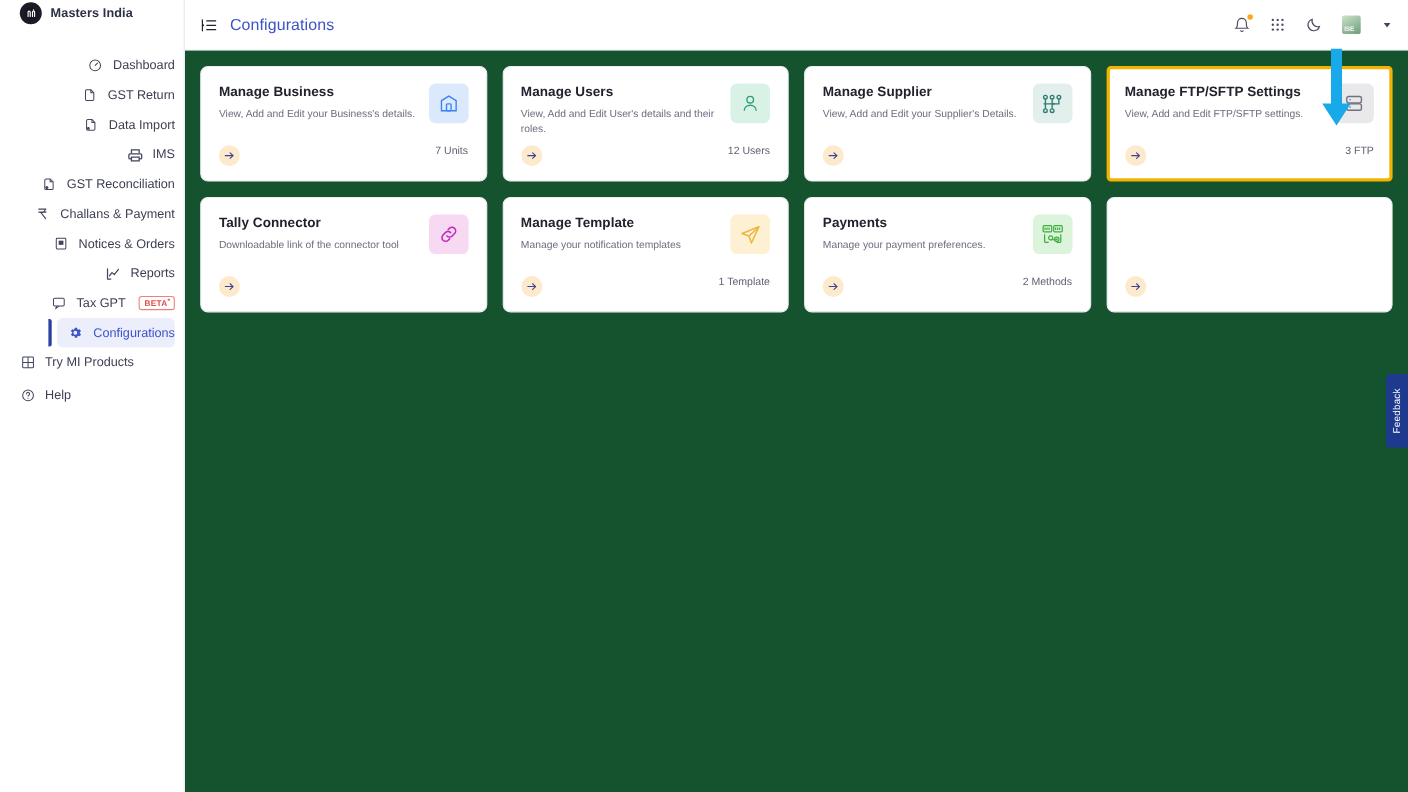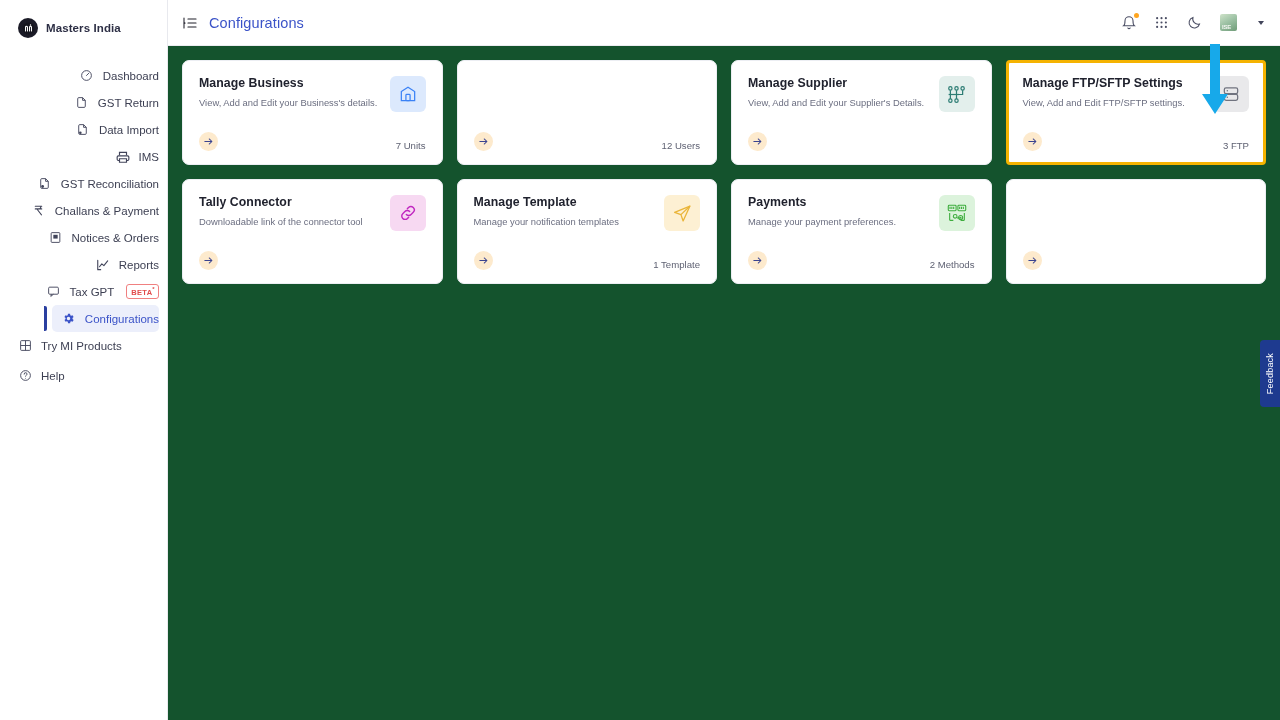--- a/index.html
+++ b/index.html
@@ -15,21 +15,21 @@
   .sidebar {
     width: 168px; height: 720px;
     background: #ffffff;
     border-right: 1px solid #e8e9ee;
     display: flex; flex-direction: column;
     flex: 0 0 168px;
     position: relative;
   }
   .brand {
     display: flex; align-items: center; gap: 8px;
-    padding: 18px 0 16px 18px;
+    padding: 2px 0 16px 18px;
     text-align: right;
   }
   .brand-logo {
     width: 20px; height: 20px; border-radius: 50%;
     background: #1b1b27;
     display: flex; align-items: center; justify-content: center;
     flex: 0 0 20px;
   }
   .brand-logo svg { display: block; }
   .brand-name {
@@ -129,21 +129,21 @@
     font-size: 12.3px; font-weight: 700; color: #20222e;
     letter-spacing: .05px; margin-bottom: 6px; white-space: nowrap;
   }
   .card-desc { font-size: 9.4px; color: #6b6e80; line-height: 1.45; }
   .card-icon {
     width: 36px; height: 36px; border-radius: 6px;
     display: flex; align-items: center; justify-content: center;
     flex: 0 0 36px;
   }
   .card-foot {
-    margin-top: auto; display: flex; align-items: flex-end; justify-content: space-between;
+    margin-top: auto; display: flex; align-items: flex-start; justify-content: space-between;
   }
   .go-btn {
     width: 19px; height: 19px; border-radius: 50%;
     background: #fdeacd;
     display: flex; align-items: center; justify-content: center;
     cursor: pointer;
   }
   .go-btn svg { display: block; color: #3a4390; }
   .card-count { font-size: 9.6px; color: #5f6273; }
 
@@ -381,20 +381,32 @@
             <span class="go-btn">
               <svg width="11" height="11" viewBox="0 0 24 24" fill="none" stroke="currentColor" stroke-width="2.2" stroke-linecap="round" stroke-linejoin="round">
                   <path d="M4 12h15M13.5 6.5L19.5 12l-6 5.5"></path>
                 </svg>
             </span>
             <span class="card-count">7 Units</span>
           </div>
         </div>
 
         <div class="card">
+          <div class="card-head">
+            <div class="card-texts">
+              <div class="card-title">Manage Users</div>
+              <div class="card-desc">View, Add and Edit User's details and their roles.</div>
+            </div>
+            <div class="card-icon" style="background:#d8f3e6;color:#2f9e7a">
+              <svg width="20" height="20" viewBox="0 0 24 24" fill="none" stroke="currentColor" stroke-width="1.5">
+                <circle cx="12" cy="8" r="3.6"></circle>
+                  <path d="M5.5 20c0-3.6 2.9-6 6.5-6s6.5 2.4 6.5 6"></path>
+              </svg>
+            </div>
+          </div>
           <div class="card-foot">
             <span class="go-btn">
               <svg width="11" height="11" viewBox="0 0 24 24" fill="none" stroke="currentColor" stroke-width="2.2" stroke-linecap="round" stroke-linejoin="round">
                   <path d="M4 12h15M13.5 6.5L19.5 12l-6 5.5"></path>
                 </svg>
             </span>
             <span class="card-count">12 Users</span>
           </div>
         </div>
 

